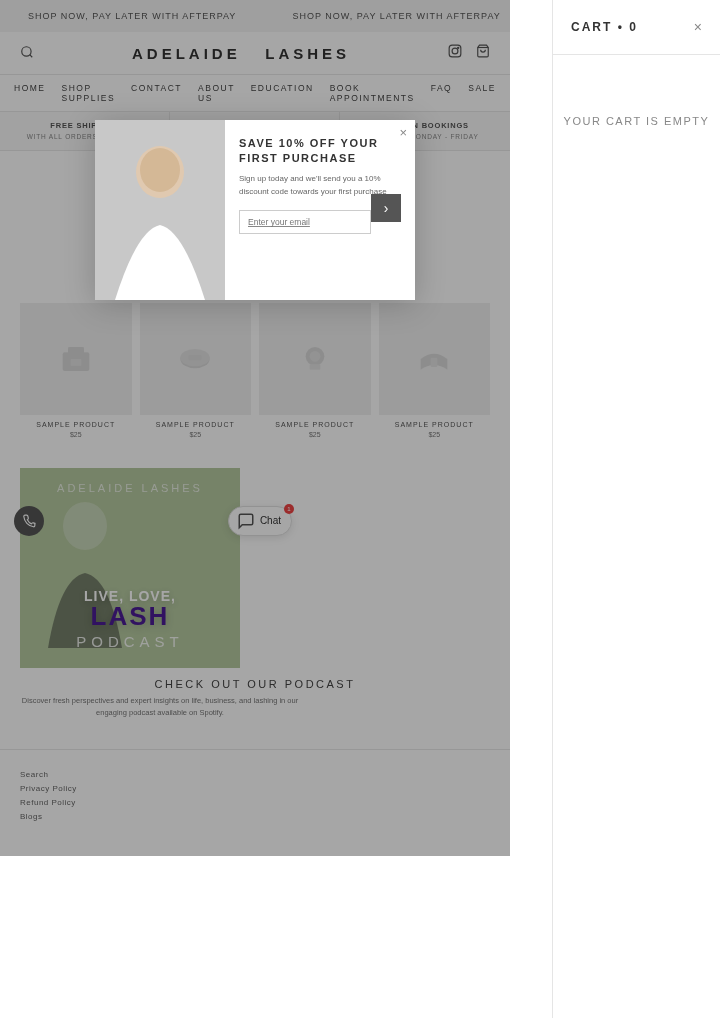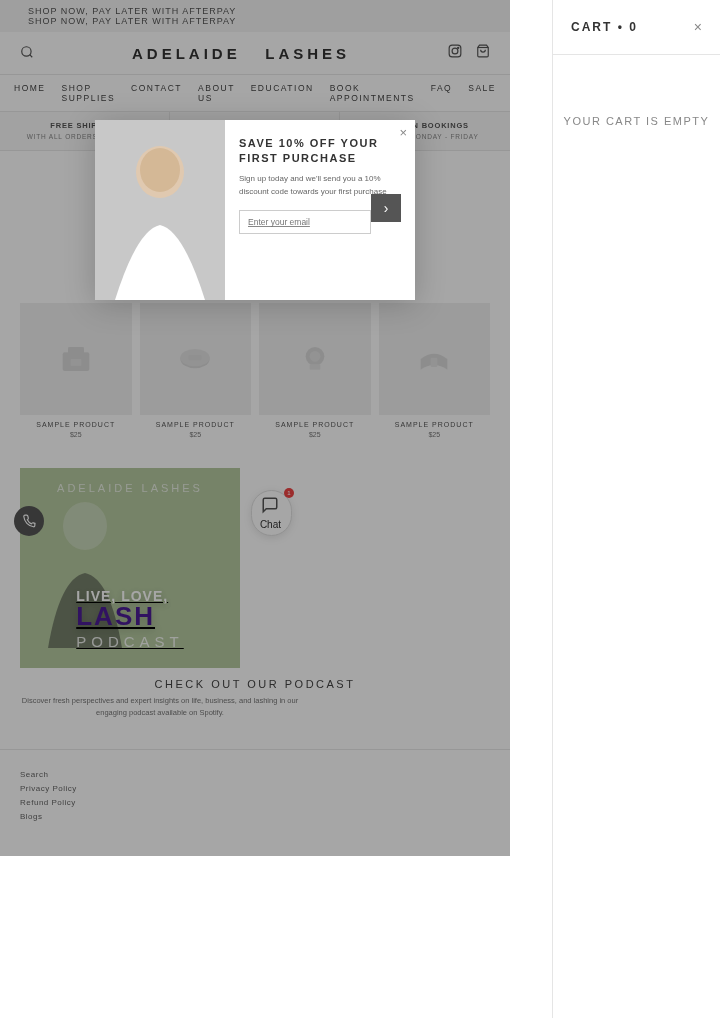--- a/index.html
+++ b/index.html
@@ -67,21 +67,20 @@
       background: #f5f5f5;
       overflow: hidden;
       white-space: nowrap;
       height: 32px;
       display: flex;
       align-items: center;
     }
     #afterpay-bar-inner {
       display: flex;
       animation: scroll 12s linear infinite;
-      flex-direction: column;
     }
     .afterpay-item {
       font-size: 9px;
       letter-spacing: 1px;
       color: #555;
       padding: 0 28px;
       text-transform: uppercase;
     }
     @keyframes scroll {
       0% { transform: translateX(0); }
@@ -320,21 +319,20 @@
       right: 218px;
       background: #fff;
       border: 1px solid #e0e0e0;
       border-radius: 22px;
       padding: 5px 10px 5px 8px;
       display: flex;
       align-items: center;
       gap: 5px;
       cursor: pointer;
       box-shadow: 0 2px 8px rgba(0,0,0,0.1);
-      flex-direction: column;
     }
     #chat-badge {
       position: absolute;
       top: -3px;
       right: -3px;
       width: 10px;
       height: 10px;
       background: #e44;
       border-radius: 50%;
       font-size: 6px;
@@ -597,21 +595,21 @@
   </div>
 
   <div id="podcast-section">
     <div id="podcast-banner">
       <div id="podcast-logo-text">ADELAIDE LASHES</div>
 
       <svg width="130" height="160" viewBox="0 0 130 160" style="position:absolute;top:20px;left:0;">
         <ellipse cx="65" cy="38" rx="22" ry="24" fill="rgba(255,255,255,0.25)"></ellipse>
         <path d="M28 160 Q40 90 65 85 Q90 90 102 160Z" fill="rgba(40,40,40,0.45)"></path>
       </svg>
-      <div style="position:relative;z-index:2;text-align:left;text-decoration:underline;">
+      <div style="position:relative;z-index:2;text-align:center;">
         <div id="podcast-brand">
           <div style="font-size:14px;letter-spacing:1px;color:#fff;font-weight:800;text-shadow:0 2px 6px rgba(0,0,0,0.2)">LIVE, LOVE,</div>
           <div style="font-size:26px;letter-spacing:2px;color:#4c1d95;font-weight:900;line-height:1;text-shadow:0 2px 8px rgba(0,0,0,0.2)">LASH</div>
         </div>
         <div id="podcast-brand-sub" style="font-size:15px;letter-spacing:5px;color:rgba(255,255,255,0.85);text-transform:uppercase;margin-top:4px">PODCAST</div>
       </div>
     </div>
     <div id="podcast-cta">
       <div id="podcast-cta-title">CHECK OUT OUR PODCAST</div>
       <div id="podcast-cta-desc">Discover fresh perspectives and expert insights on life, business, and lashing in our engaging podcast available on Spotify.</div>

